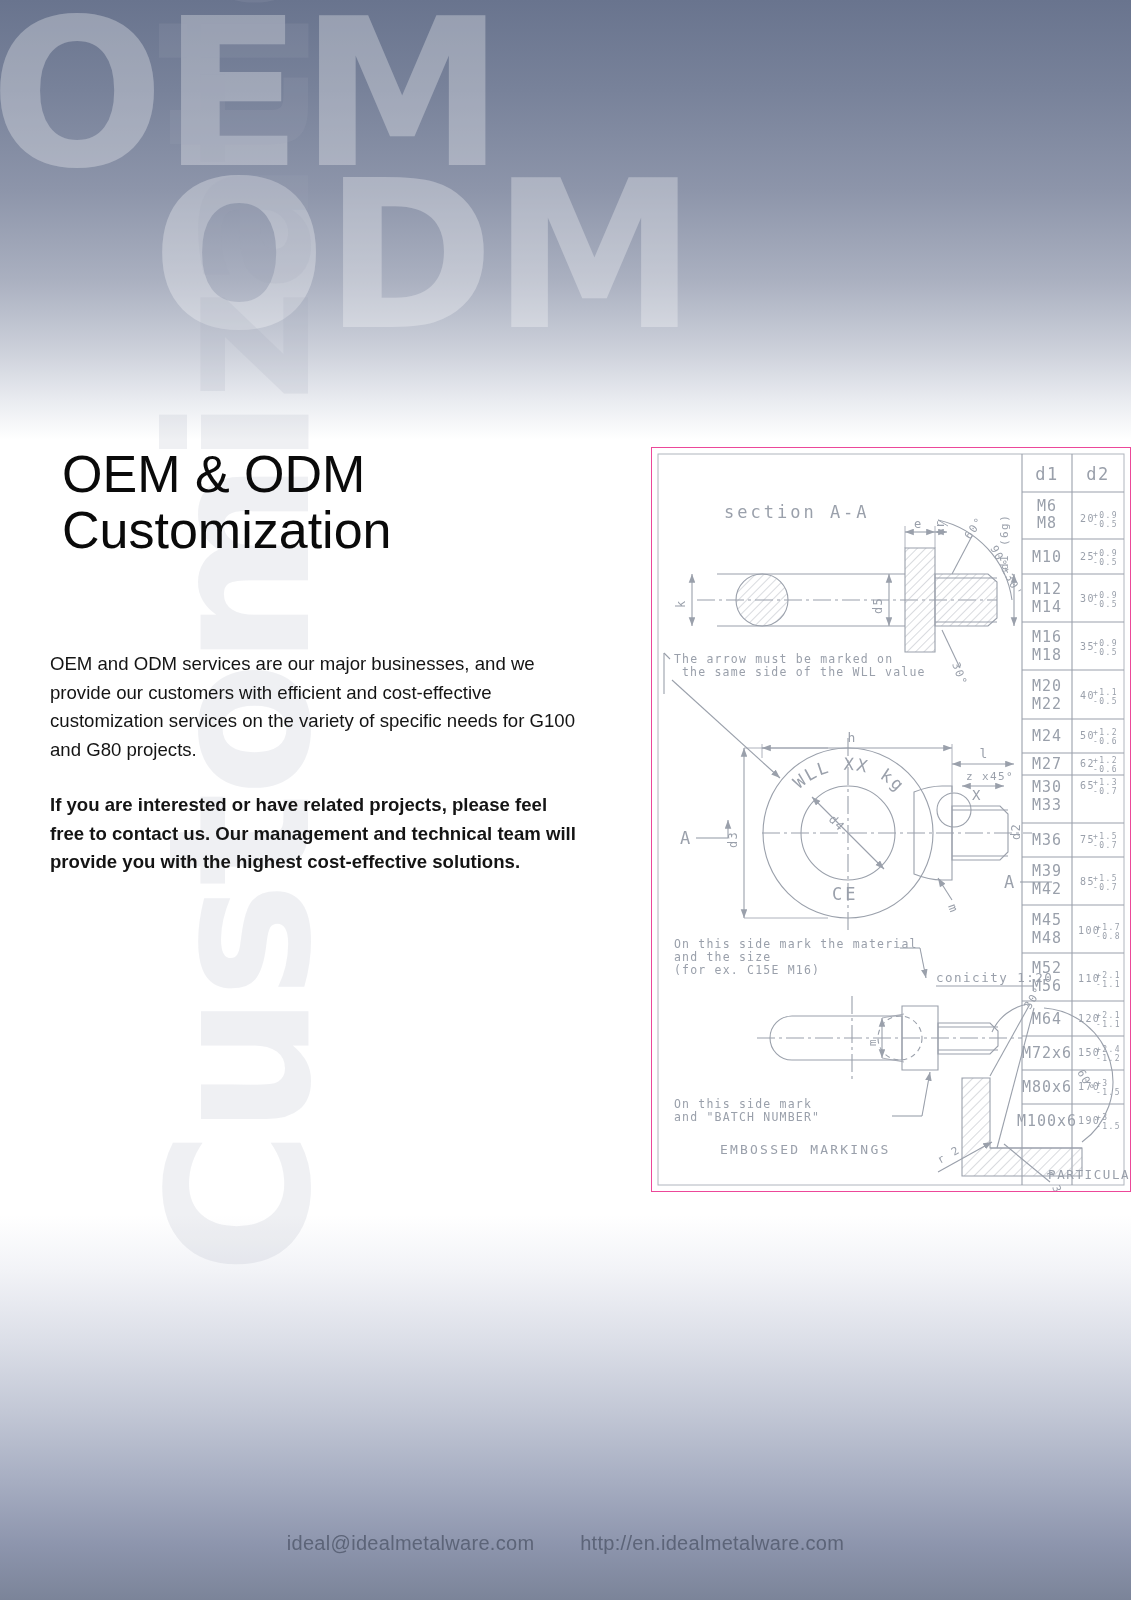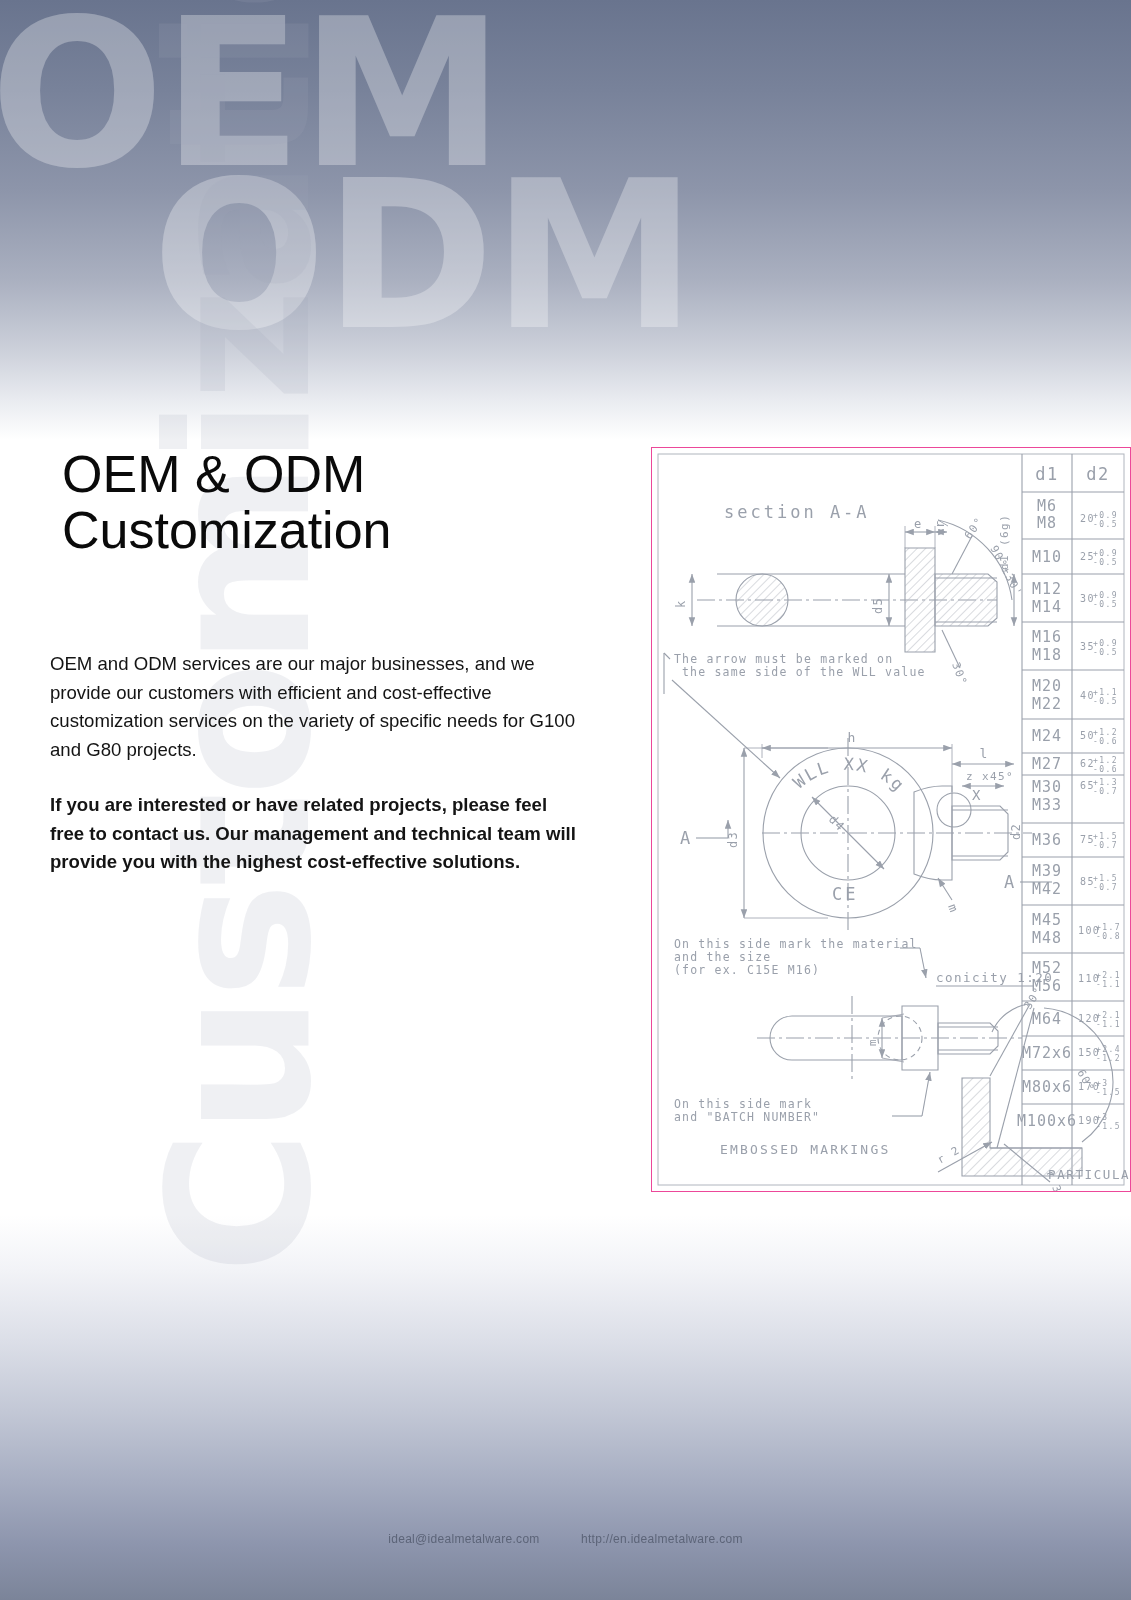--- a/index.html
+++ b/index.html
@@ -94,21 +94,21 @@
     text-align:left;
   }
   .para:last-child { margin-bottom:0;font-weight:bold; }
 
   
   .footer {
     position:absolute;
     left:0; right:0;
     top:1532px;
     text-align:center;
-    font-size:12px;
+    font-size:20px;
     letter-spacing:0.3px;
     color:#5c6478;
     font-family:"Liberation Sans", sans-serif;
   }
   .footer span { display:inline-block; }
   .footer .sep { width:34px; }
 
   
   .drawing-frame {
     position:absolute;

